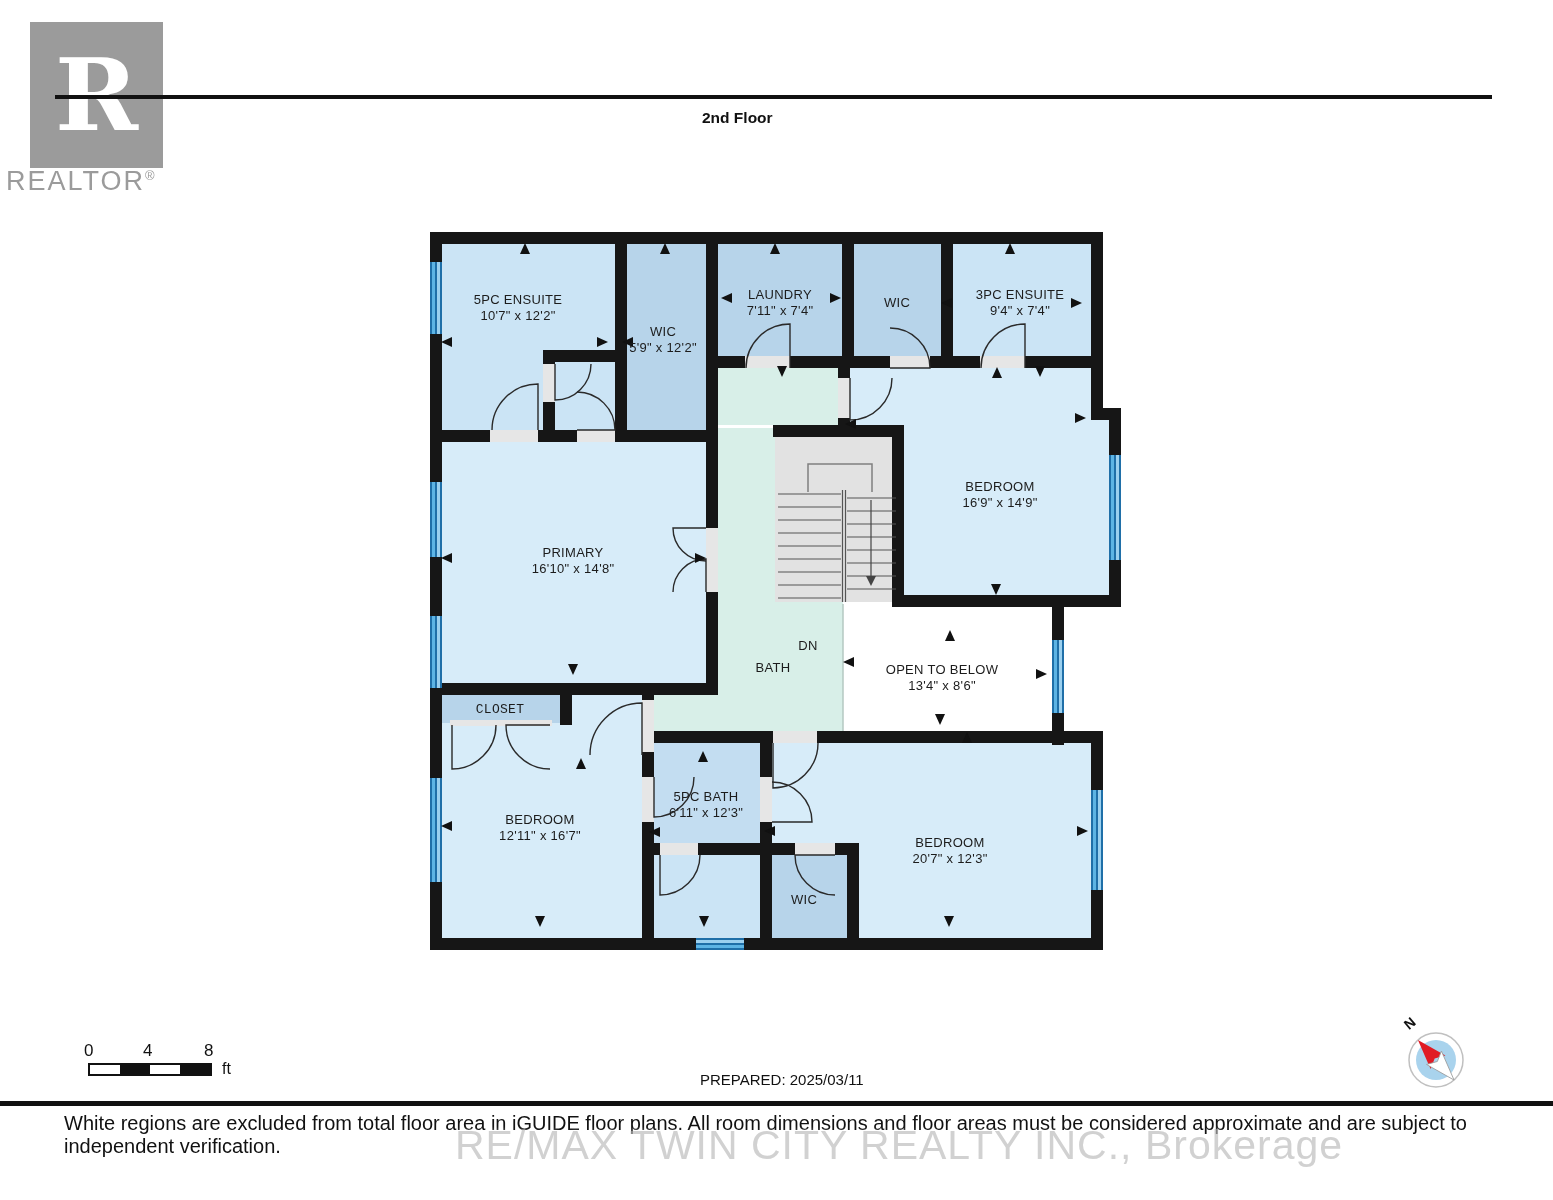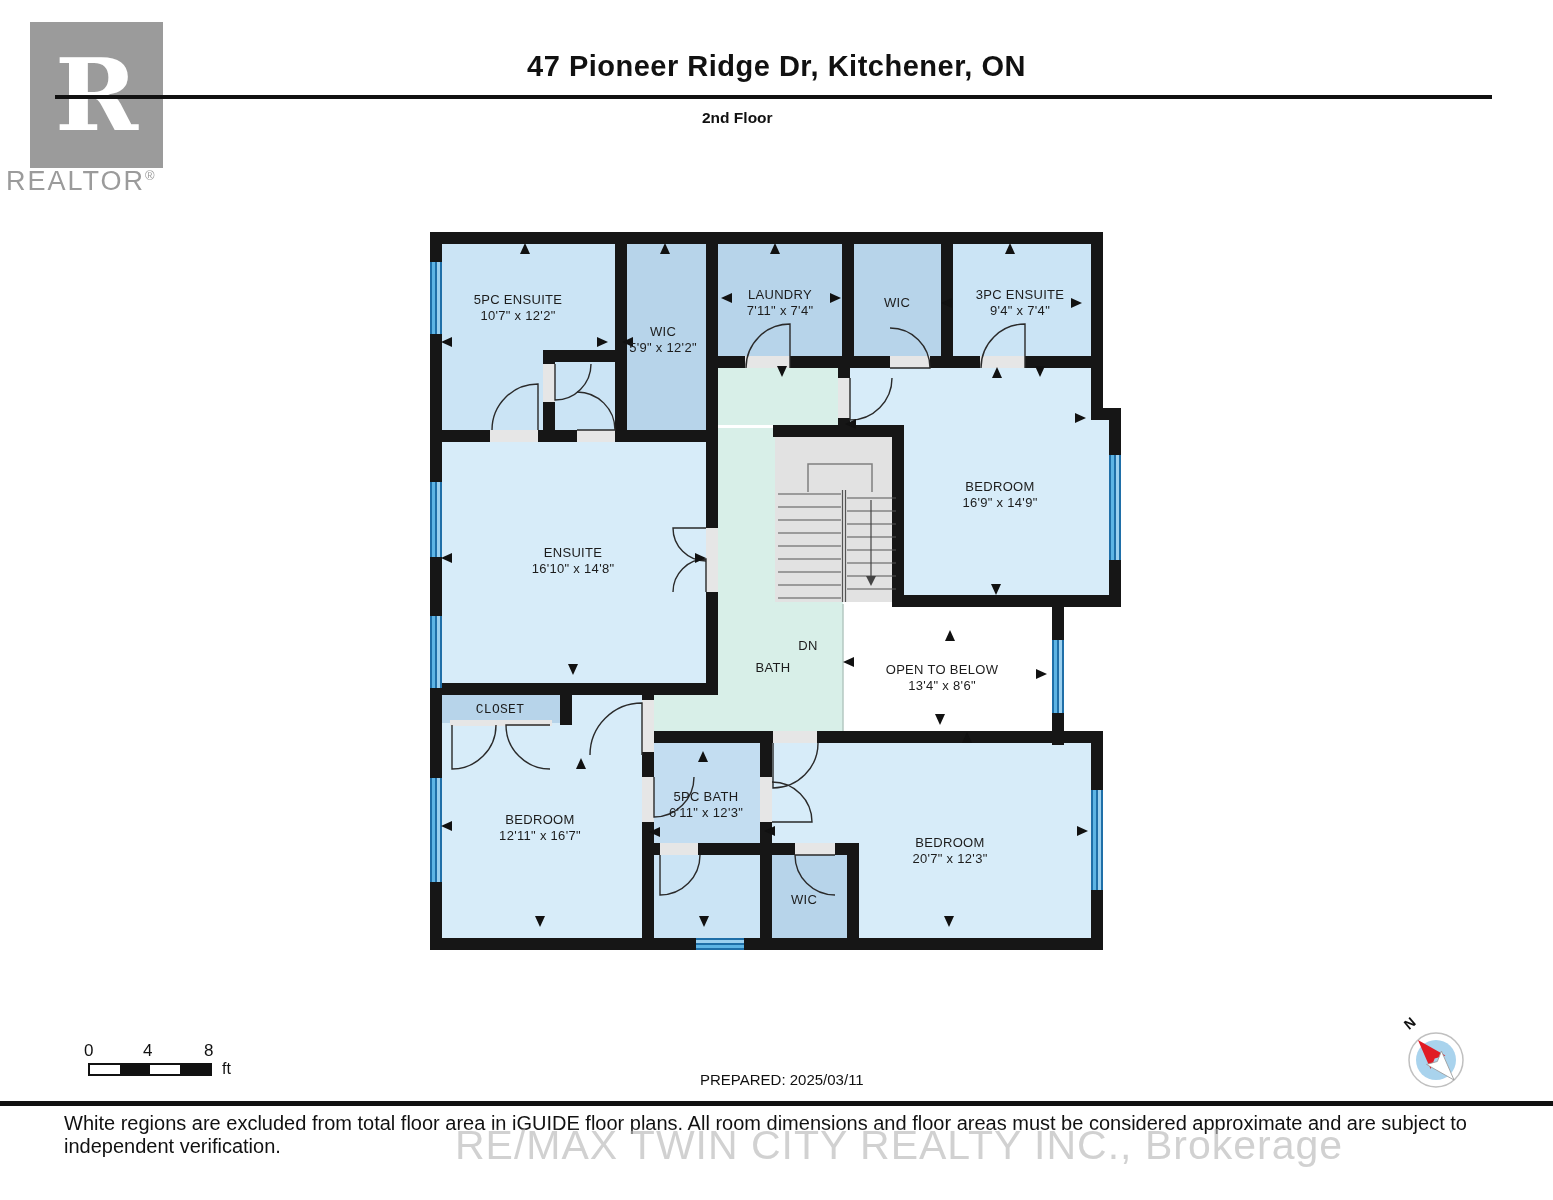--- a/index.html
+++ b/index.html
@@ -42,21 +42,20 @@
 </style>
 </head>
 <body>
 
 <div id="page">
 
   <div class="abs" id="logoBox"></div>
   <div class="abs" id="logoR">R</div>
   <div class="abs" id="logoTxt"><span>REALTOR</span><sup>®</sup></div>
 
-  <div class="abs" id="title">47 Pioneer Ridge Dr, Kitchener, ON</div>
   <div class="abs" id="hline"></div>
   <div class="abs" id="floorlbl">2nd Floor</div>
 
   <div class="abs" id="plan">
       <div class="fill" style="left: 12px; top: 12px; width: 173px; height: 186px; background: rgb(203, 228, 245);"></div>
       <div class="fill" style="left: 197px; top: 12px; width: 79px; height: 186px; background: rgb(183, 212, 234);"></div>
       <div class="fill" style="left: 288px; top: 12px; width: 124px; height: 112px; background: rgb(183, 212, 234);"></div>
       <div class="fill" style="left: 424px; top: 12px; width: 87px; height: 112px; background: rgb(183, 212, 234);"></div>
       <div class="fill" style="left: 523px; top: 12px; width: 138px; height: 112px; background: rgb(203, 228, 245);"></div>
       <div class="fill" style="left: 420px; top: 136px; width: 241px; height: 227px; background: rgb(215, 236, 249);"></div>
@@ -220,21 +219,21 @@
       </div>
       <div class="rlabel" style="left: 590px; top: 70px;">
         <div>3PC ENSUITE</div>
         <div>9'4" x 7'4"</div>
       </div>
       <div class="rlabel" style="left: 570px; top: 262px;">
         <div>BEDROOM</div>
         <div>16'9" x 14'9"</div>
       </div>
       <div class="rlabel" style="left: 143px; top: 328px;">
-        <div>ENSUITE</div>
+        <div>PRIMARY</div>
         <div>16'10" x 14'8"</div>
       </div>
       <div class="rlabel" style="left: 343px; top: 436px;">
         <div>BATH</div>
       </div>
       <div class="rlabel" style="left: 378px; top: 383px; margin-top: 31px;">
         <div>DN</div>
       </div>
       <div class="rlabel" style="left: 512px; top: 445px;">
         <div>OPEN TO BELOW</div>

